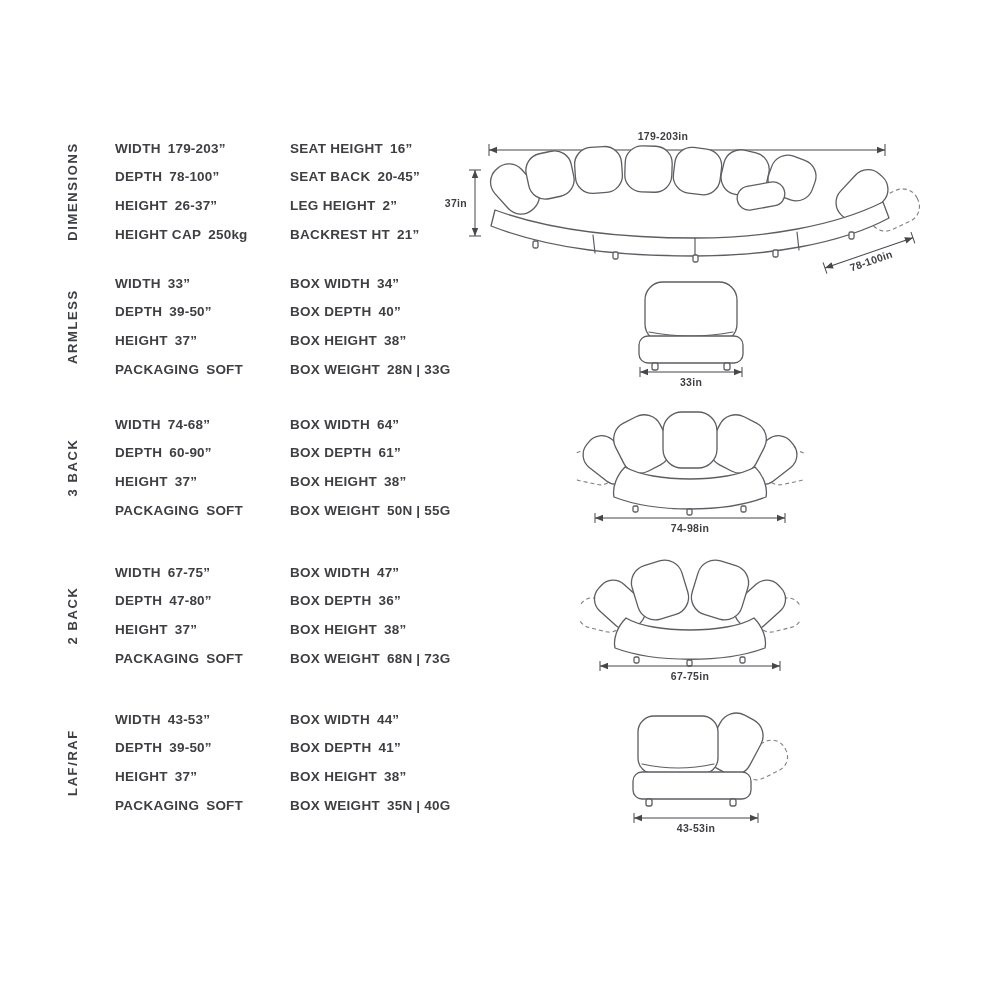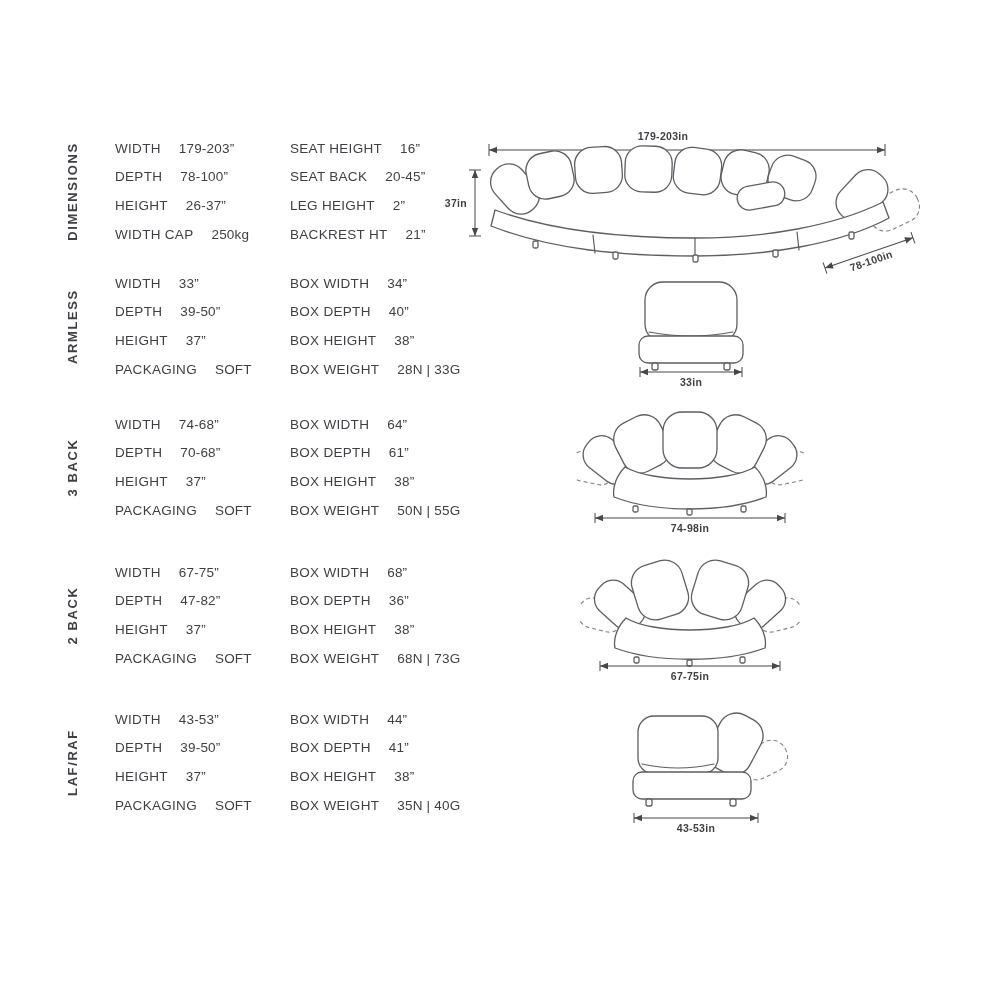--- a/index.html
+++ b/index.html
@@ -22,22 +22,22 @@
     font-weight: 700; font-size: 13px; letter-spacing: 1.6px;
   }
   .specs {
     position: absolute; left: 115px; top: 0;
     display: grid; grid-auto-flow: column;
     grid-template-rows: repeat(4, 28.6px);
     grid-template-columns: 175px 245px;
     align-items: center;
   }
   .row { white-space: nowrap; font-size: 13.5px; }
-  .k { font-weight: 400; letter-spacing: 0.3px; }
-  .v { font-weight: 400; margin-left: 18px; letter-spacing: 0.2px; }
+  .k { font-weight: 700; letter-spacing: 0.3px; }
+  .v { font-weight: 700; margin-left: 7px; letter-spacing: 0.2px; }
   .drawing { position: absolute; }
   .drawing .s { fill: #ffffff; stroke: #5d5e63; stroke-width: 1.3; stroke-linejoin: round; }
   .drawing .l { fill: none; stroke: #5d5e63; stroke-width: 1.2; stroke-linecap: round; }
   .drawing .d { fill: none; stroke: #808186; stroke-width: 1.1; stroke-dasharray: 4 3; stroke-linejoin: round; }
   .drawing .dim { stroke: #46474b; stroke-width: 1; fill: none; }
   .drawing .arr { fill: #46474b; stroke: none; }
   .drawing .dimtxt {
     font-family: "Liberation Sans", sans-serif;
     font-size: 10.5px; font-weight: 700; fill: #3e3f43; letter-spacing: 0.3px;
   }
@@ -46,21 +46,21 @@
 <body>
 
 <section style="top:134px; height:160px;">
   <div class="vlabel">
     <span>DIMENSIONS</span>
   </div>
   <div class="specs">
     <div class="row"><span class="k">WIDTH</span><span class="v">179-203”</span></div>
     <div class="row"><span class="k">DEPTH</span><span class="v">78-100”</span></div>
     <div class="row"><span class="k">HEIGHT</span><span class="v">26-37”</span></div>
-    <div class="row"><span class="k">WIDTH CAP</span><span class="v">250kg</span></div>
+    <div class="row"><span class="k">HEIGHT CAP</span><span class="v">250kg</span></div>
     <div class="row"><span class="k">SEAT HEIGHT</span><span class="v">16”</span></div>
     <div class="row"><span class="k">SEAT BACK</span><span class="v">20-45”</span></div>
     <div class="row"><span class="k">LEG HEIGHT</span><span class="v">2”</span></div>
     <div class="row"><span class="k">BACKREST HT</span><span class="v">21”</span></div>
   </div>
 
   <svg class="drawing" style="left:445px; top:-8px;" width="555" height="155" viewBox="0 0 555 155">
 
     <g>
       <text class="dimtxt" x="218" y="14" text-anchor="middle">179-203in</text>
@@ -146,21 +146,21 @@
     </g>
   </svg>
 </section>
 
 <section style="top:410px; height:135px;">
   <div class="vlabel">
     <span>3 BACK</span>
   </div>
   <div class="specs">
     <div class="row"><span class="k">WIDTH</span><span class="v">74-68”</span></div>
-    <div class="row"><span class="k">DEPTH</span><span class="v">70-68”</span></div>
+    <div class="row"><span class="k">DEPTH</span><span class="v">60-90”</span></div>
     <div class="row"><span class="k">HEIGHT</span><span class="v">37”</span></div>
     <div class="row"><span class="k">PACKAGING</span><span class="v">SOFT</span></div>
     <div class="row"><span class="k">BOX WIDTH</span><span class="v">64”</span></div>
     <div class="row"><span class="k">BOX DEPTH</span><span class="v">61”</span></div>
     <div class="row"><span class="k">BOX HEIGHT</span><span class="v">38”</span></div>
     <div class="row"><span class="k">BOX WEIGHT</span><span class="v">50N | 55G</span></div>
   </div>
 
   <svg class="drawing" style="left:575px; top:-3px;" width="230" height="128" viewBox="0 0 230 128">
     <g>
@@ -186,24 +186,24 @@
     </g>
   </svg>
 </section>
 
 <section style="top:558px; height:135px;">
   <div class="vlabel">
     <span>2 BACK</span>
   </div>
   <div class="specs">
     <div class="row"><span class="k">WIDTH</span><span class="v">67-75”</span></div>
-    <div class="row"><span class="k">DEPTH</span><span class="v">47-82”</span></div>
-    <div class="row"><span class="k">HEIGHT</span><span class="v">37”</span></div>
-    <div class="row"><span class="k">PACKAGING</span><span class="v">SOFT</span></div>
-    <div class="row"><span class="k">BOX WIDTH</span><span class="v">68”</span></div>
+    <div class="row"><span class="k">DEPTH</span><span class="v">47-80”</span></div>
+    <div class="row"><span class="k">HEIGHT</span><span class="v">37”</span></div>
+    <div class="row"><span class="k">PACKAGING</span><span class="v">SOFT</span></div>
+    <div class="row"><span class="k">BOX WIDTH</span><span class="v">47”</span></div>
     <div class="row"><span class="k">BOX DEPTH</span><span class="v">36”</span></div>
     <div class="row"><span class="k">BOX HEIGHT</span><span class="v">38”</span></div>
     <div class="row"><span class="k">BOX WEIGHT</span><span class="v">68N | 73G</span></div>
   </div>
 
   <svg class="drawing" style="left:580px; top:-2px;" width="220" height="128" viewBox="0 0 220 128">
     <g>
       <rect class="d" x="6" y="36" width="30" height="46" rx="14" transform="rotate(-76 21 59)"></rect>
       <rect class="d" x="184" y="36" width="30" height="46" rx="14" transform="rotate(76 199 59)"></rect>
       <rect class="s" x="22" y="22" width="36" height="54" rx="16" transform="rotate(-48 40 49)"></rect>

